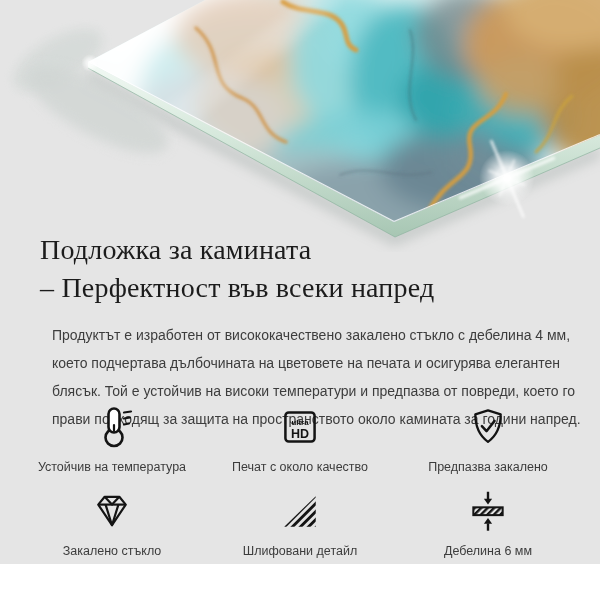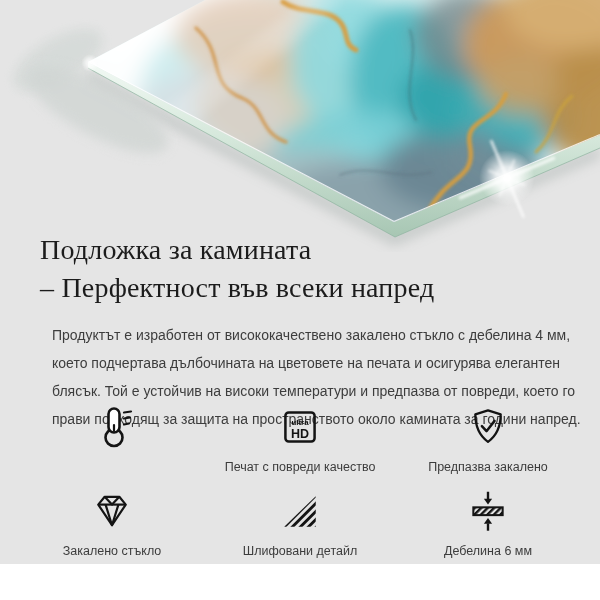--- a/index.html
+++ b/index.html
@@ -125,31 +125,32 @@
       <div class="icon-box">
         <svg width="48" height="48" viewBox="0 0 48 48" fill="none" stroke="#141414" stroke-width="2.6" stroke-linecap="round">
           <circle cx="26" cy="34.5" r="8.5"></circle>
           <rect x="20.5" y="5.5" width="11" height="24" rx="5.5" fill="#ffffff"></rect>
           <path d="M26 22 L26 28" stroke-width="2.2"></path>
           <path d="M36 9.5 L43 8.5" stroke-width="2.2"></path>
           <path d="M36 15.5 L42 14.5" stroke-width="2.2"></path>
           <path d="M36 21.5 L41 20.5" stroke-width="2.2"></path>
         </svg>
       </div>
+      <div class="feature-label">Устойчив на температура</div>
     </div>
 
     <div class="feature">
       <div class="icon-box">
         <svg width="40" height="40" viewBox="0 0 48 48" fill="none">
           <rect x="6.5" y="6.5" width="35" height="35" rx="4" stroke="#141414" stroke-width="3"></rect>
           <text x="24" y="21.5" text-anchor="middle" fill="#141414" class="uhd-top">ultra</text>
           <text x="24" y="37" text-anchor="middle" fill="#141414" class="uhd-bottom">HD</text>
         </svg>
       </div>
-      <div class="feature-label">Печат с повреди качество</div>
+      <div class="feature-label">Печат с около качество</div>
     </div>
 
     <div class="feature">
       <div class="icon-box">
         <svg width="42" height="42" viewBox="0 0 48 48" fill="none" stroke="#141414" stroke-linejoin="round" stroke-linecap="round">
           <path d="M24 5 L38.5 9.5 C38.5 23 34.5 33.5 24 41 C13.5 33.5 9.5 23 9.5 9.5 Z" stroke-width="2.6"></path>
           <path d="M17 23 L22.3 28.8 L31.5 17" stroke-width="2.8"></path>
         </svg>
       </div>
       <div class="feature-label">Предпазва закалено</div>

